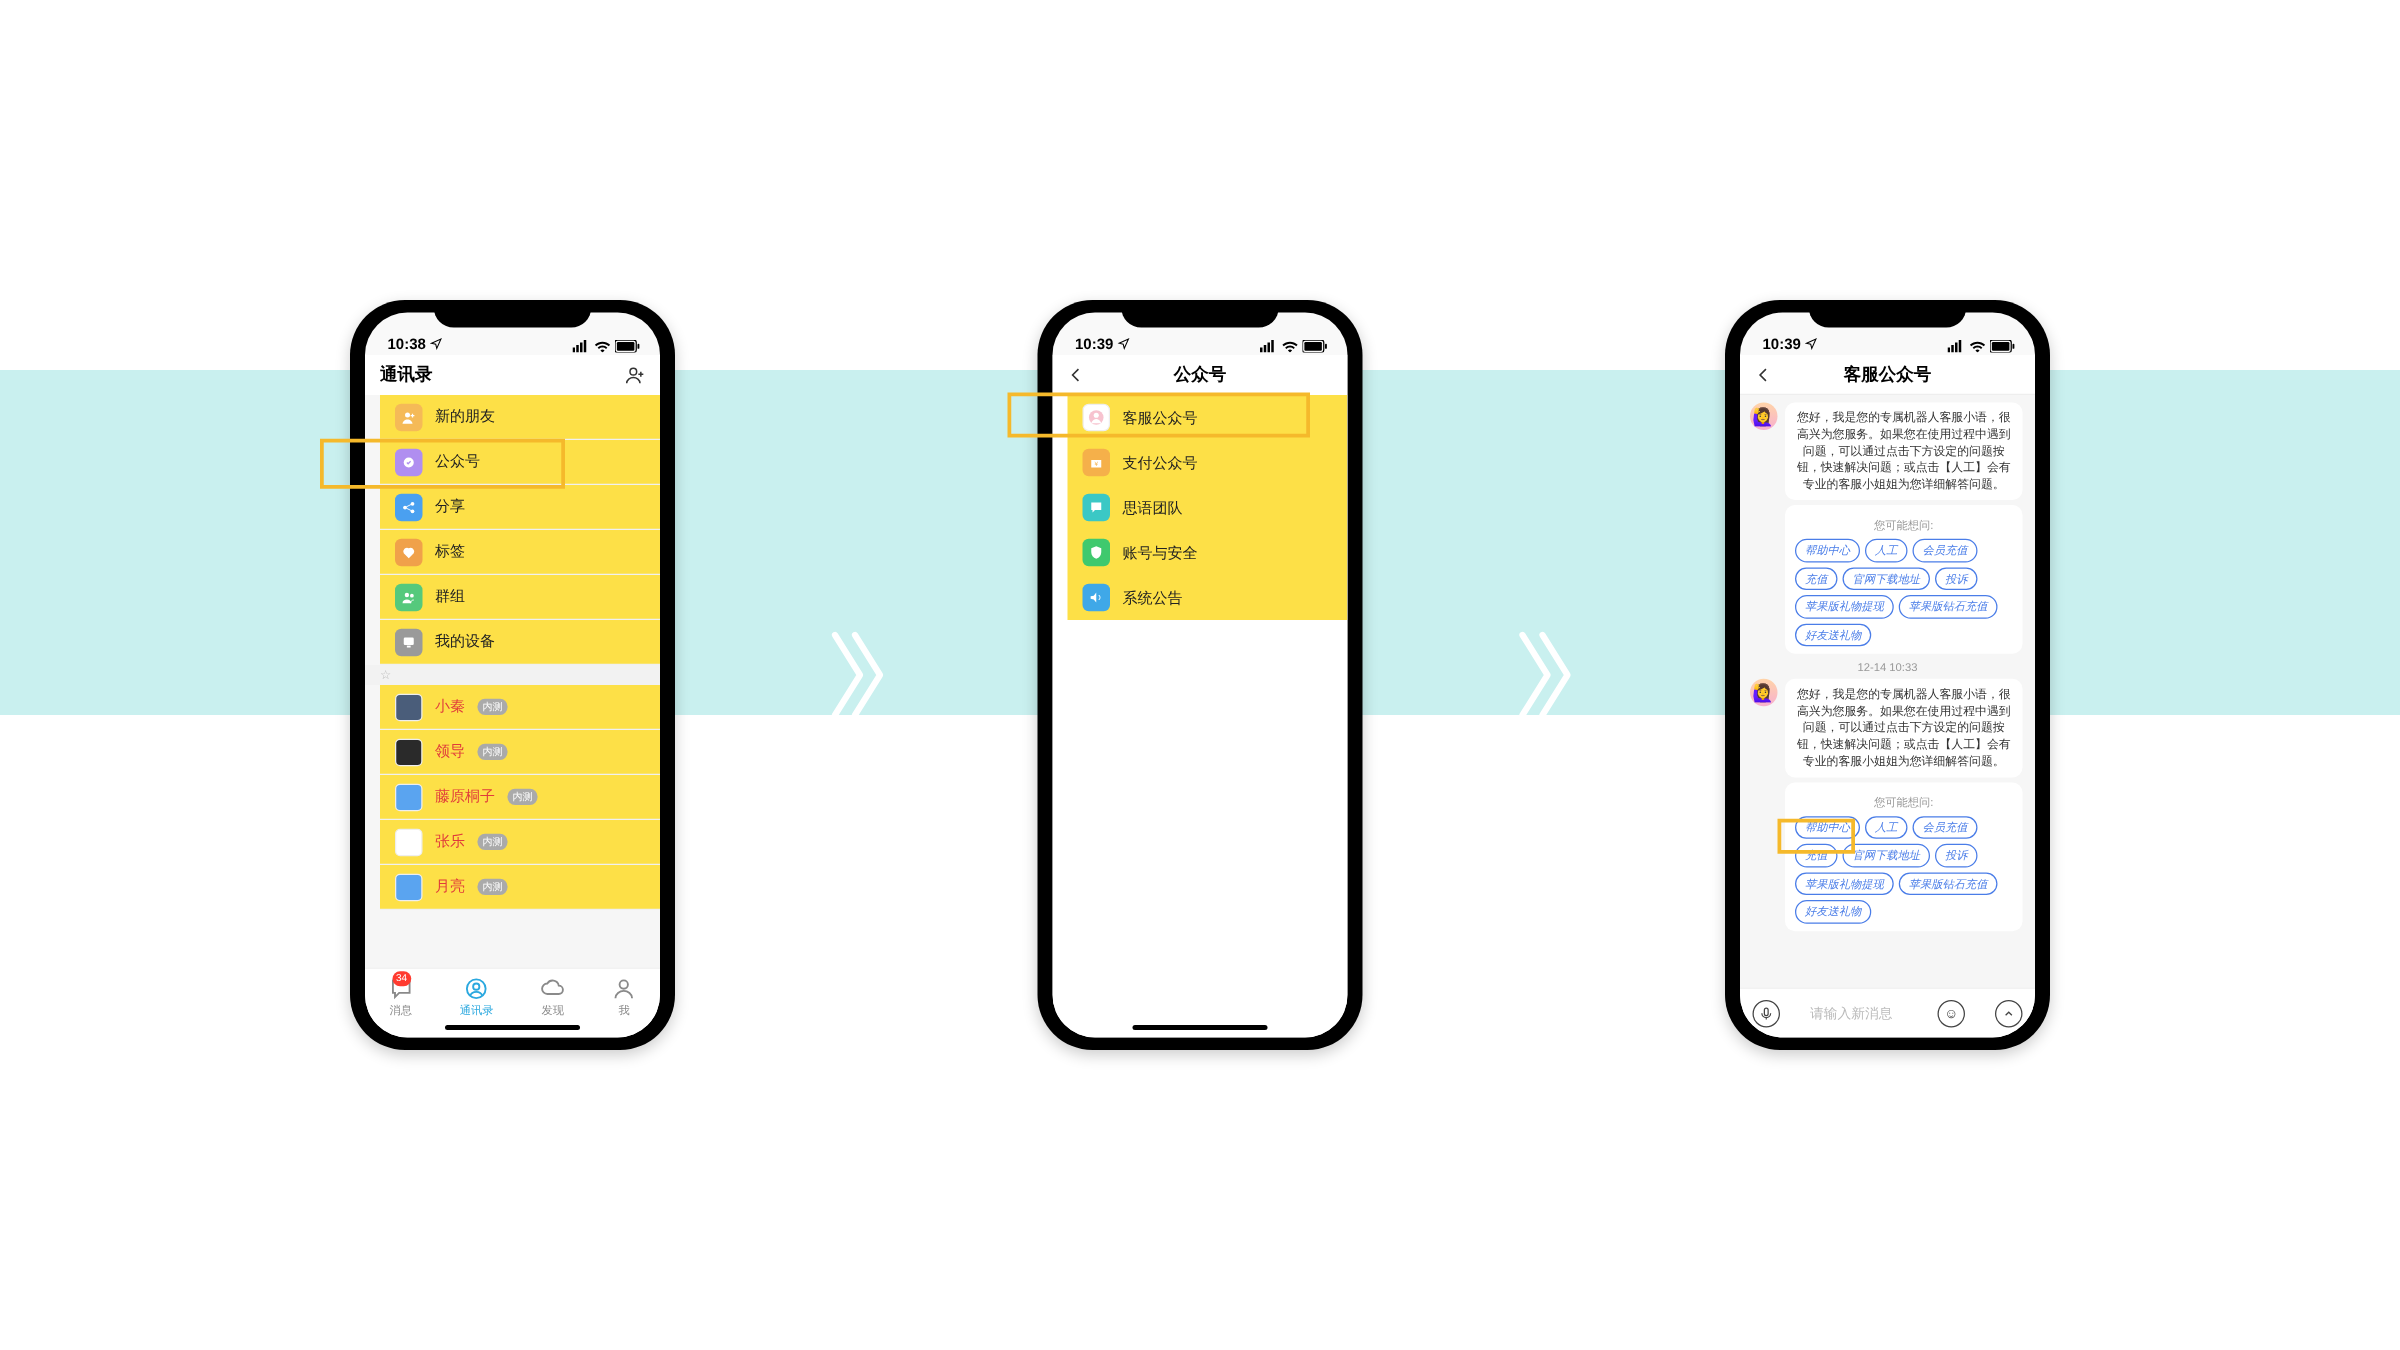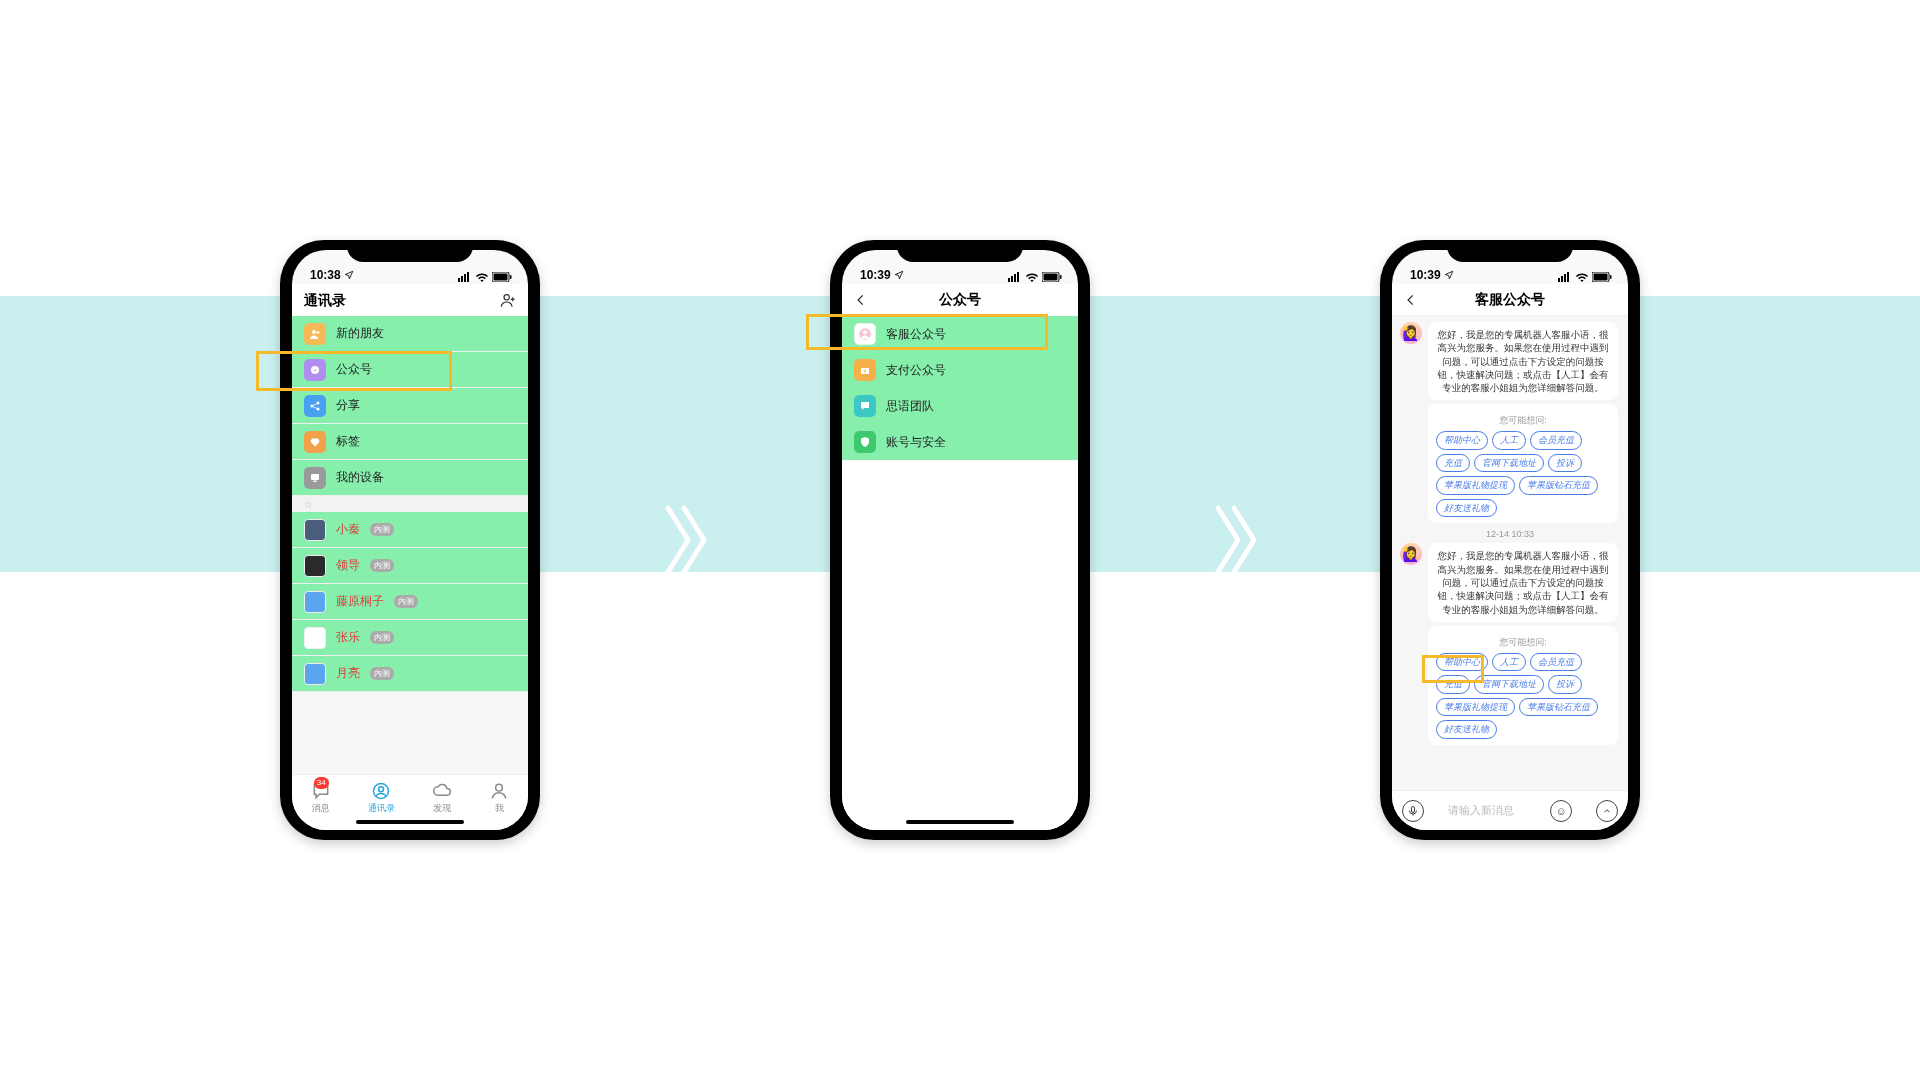--- a/index.html
+++ b/index.html
@@ -89,27 +89,28 @@
   .nav-bar .left, .nav-bar .right { z-index: 2; }
   .content {
     flex: 1;
     overflow: hidden;
     background: #f6f6f6;
     display: flex;
     flex-direction: column;
   }
   .list-row {
     height: 36px;
-    background: #86efac;
+    background: #fde047;
     display: flex;
     align-items: center;
     padding: 0 12px;
     gap: 10px;
     border-bottom: 1px solid #f0f0f0;
     position: relative;
+    margin-left: 12px;
   }
   .list-icon {
     width: 22px; height: 22px;
     border-radius: 5px;
     display:flex; align-items:center; justify-content:center;
     color:#fff;
     font-size: 12px;
     flex-shrink:0;
   }
   .list-label { font-size: 12px; color:#222; }
@@ -293,20 +294,31 @@
             </div>
             <div class="list-row">
               <div class="list-icon" style="background:#f0a14a">
                 <svg width="12" height="12" viewBox="0 0 24 24" fill="#fff">
                   <path d="M20 13l-8 8-8-8a6 6 0 018-8 6 6 0 018 8z"></path>
                 </svg>
               </div>
               <span class="list-label">标签</span>
             </div>
             <div class="list-row">
+              <div class="list-icon" style="background:#55c97c">
+                <svg width="12" height="12" viewBox="0 0 24 24" fill="#fff">
+                  <circle cx="9" cy="8" r="3.5"></circle>
+                  <circle cx="17" cy="9" r="3"></circle>
+                  <path d="M2 21c0-4 3-6 7-6s7 2 7 6z"></path>
+                  <path d="M15 21c0-3 2-5 5-5" stroke="#fff" stroke-width="1.6" fill="none"></path>
+                </svg>
+              </div>
+              <span class="list-label">群组</span>
+            </div>
+            <div class="list-row">
               <div class="list-icon" style="background:#9a9a9a">
                 <svg width="12" height="12" viewBox="0 0 24 24" fill="#fff">
                   <rect x="4" y="4" width="16" height="12" rx="2"></rect>
                   <rect x="9" y="17" width="6" height="3"></rect>
                 </svg>
               </div>
               <span class="list-label">我的设备</span>
             </div>
           </div>
         <div class="star-row">☆</div>
@@ -461,20 +473,29 @@
               </div>
               <span class="list-label">思语团队</span>
             </div>
             <div class="list-row" style="border-bottom: none;">
               <div class="list-icon" style="background:#3fc96e">
                 <svg width="12" height="12" viewBox="0 0 24 24" fill="#fff">
                   <path d="M12 2l8 3v6c0 5-3 9-8 11-5-2-8-6-8-11V5l8-3z"></path>
                 </svg>
               </div>
               <span class="list-label">账号与安全</span>
+            </div>
+            <div class="list-row" style="border-bottom: none;">
+              <div class="list-icon" style="background:#3fa8e8">
+                <svg width="12" height="12" viewBox="0 0 24 24" fill="#fff">
+                  <path d="M3 10v4l5 1 4 5V4L8 9 3 10z"></path>
+                  <path d="M16 8a5 5 0 010 8" stroke="#fff" stroke-width="1.6" fill="none"></path>
+                </svg>
+              </div>
+              <span class="list-label">系统公告</span>
             </div>
           </div>
       </div>
       <div class="home-indicator"></div>
     </div>
     <div class="highlight-box" style="left:-24px; top:74px; width:242px; height:36px;"></div>
   </div>
 
   <div class="chevron-sep">
     <svg width="50" height="80" viewBox="0 0 50 80" fill="none" stroke="#fff" stroke-width="5" stroke-linecap="round" stroke-linejoin="round">

